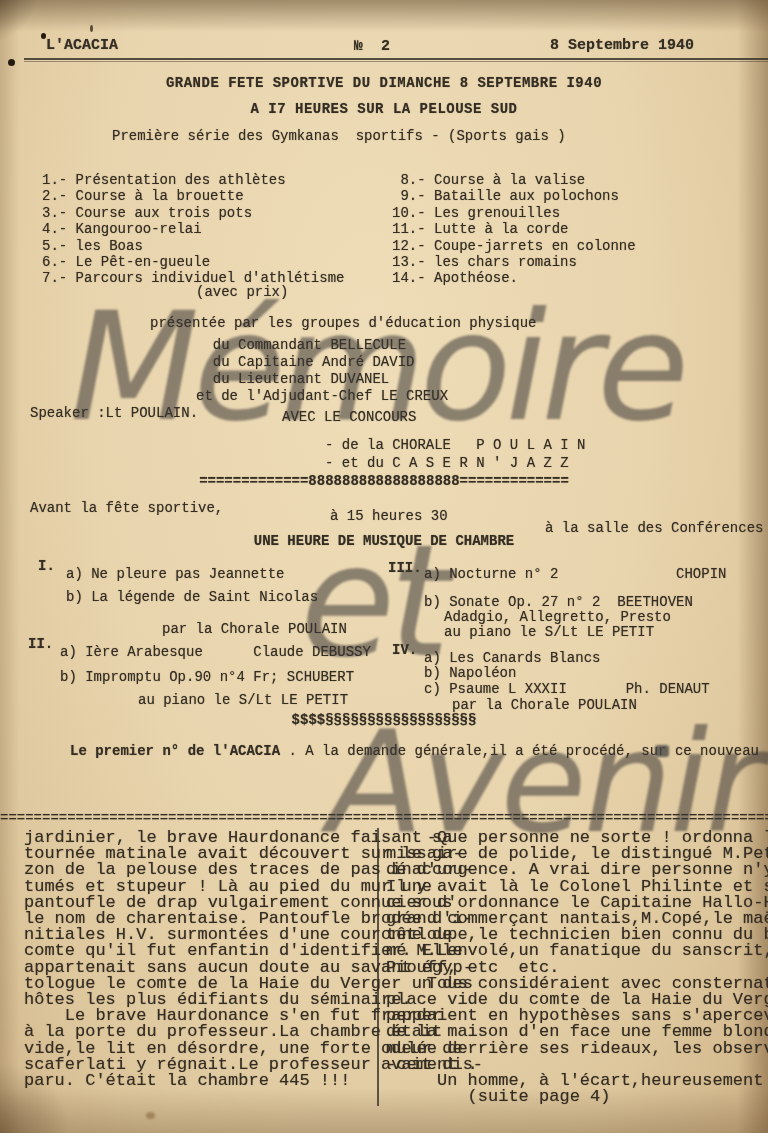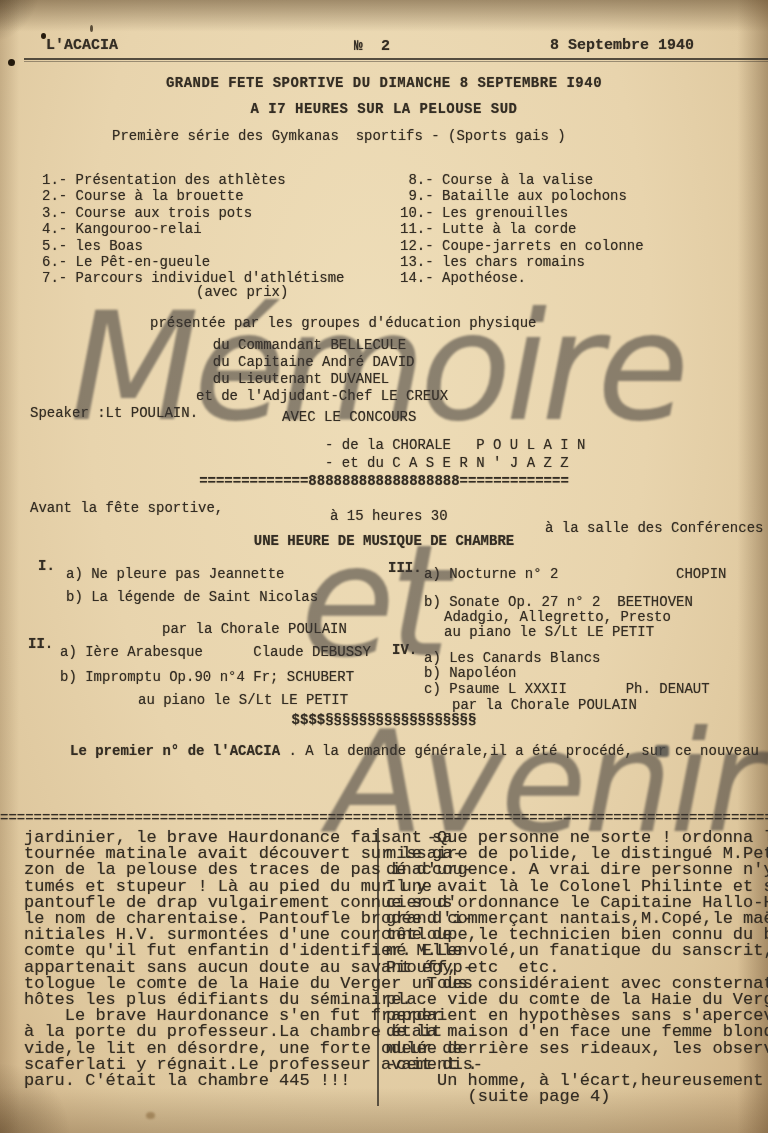--- a/index.html
+++ b/index.html
@@ -42,21 +42,21 @@
   <div class="tw bold center sp" style="top:101px;">A I7 HEURES SUR LA PELOUSE SUD</div>
   <div class="tw" style="left:112px;top:128px;">Première série des Gymkanas  sportifs - (Sports gais )</div>
 
   <div class="tw block" style="left:42px;top:172px;">1.- Présentation des athlètes
 2.- Course à la brouette
 3.- Course aux trois pots
 4.- Kangouroo-relai
 5.- les Boas
 6.- Le Pêt-en-gueule
 7.- Parcours individuel d'athlétisme</div>
-  <div class="tw block" style="left:392px;top:172px;margin-left:8px;"> 8.- Course à la valise
+  <div class="tw block" style="left:392px;top:172px;"> 8.- Course à la valise
  9.- Bataille aux polochons
 10.- Les grenouilles
 11.- Lutte à la corde
 12.- Coupe-jarrets en colonne
 13.- les chars romains
 14.- Apothéose.</div>
   <div class="tw" style="left:196px;top:284px;">(avec prix)</div>
 
   <div class="tw" style="left:150px;top:315px;">présentée par les groupes d'éducation physique</div>
   <div class="tw" style="left:196px;top:337px;line-height:17px;">  du Commandant BELLECULE

